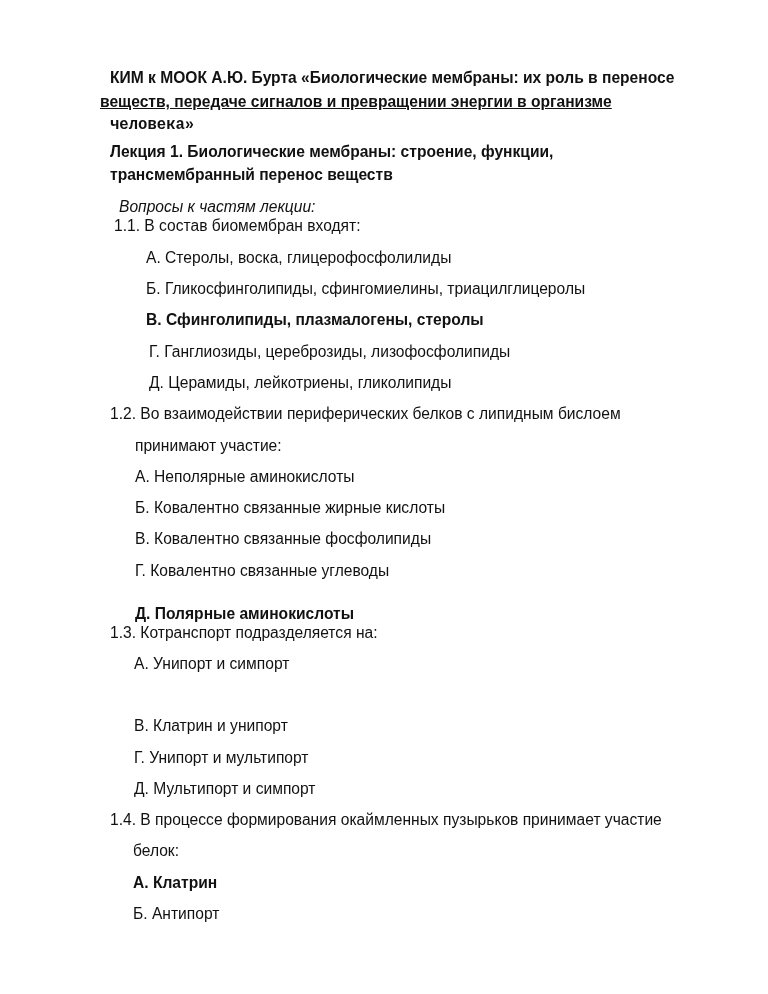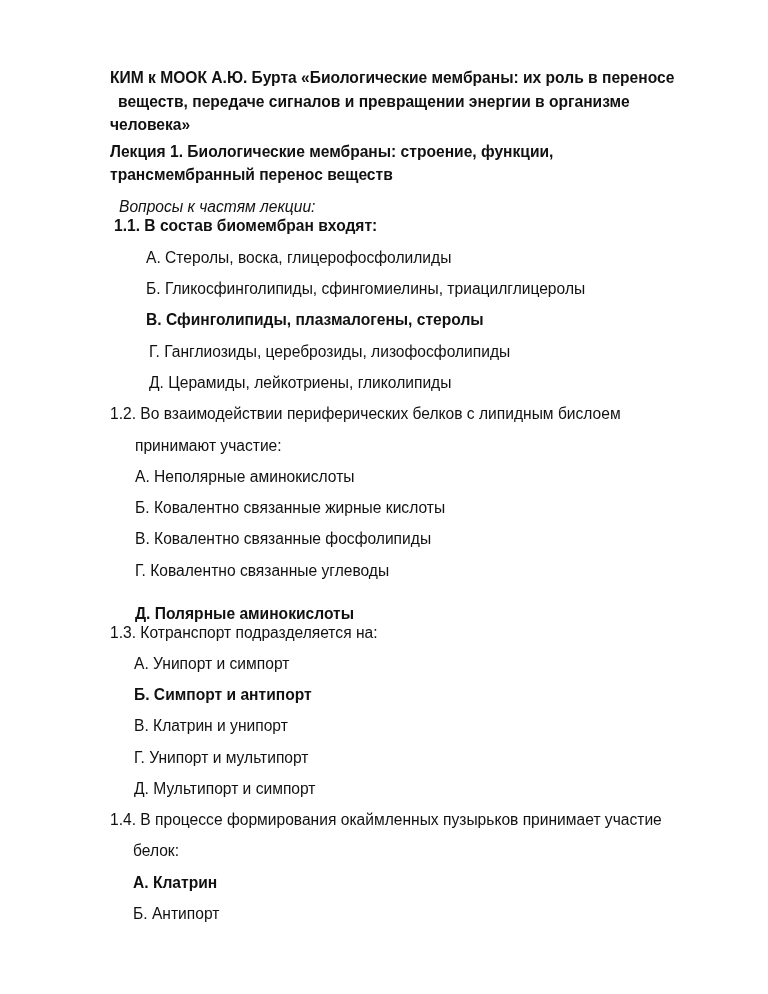--- a/index.html
+++ b/index.html
@@ -30,46 +30,45 @@
     }
     .bold { font-weight: bold; }
     .italic { font-style: italic; }
   </style>
 </head>
 <body>
 
 <div class="page">
 
   <div class="line bold" style="left:110px; top:68px;">КИМ к МООК А.Ю. Бурта «Биологические мембраны: их роль в переносе</div>
-  <div class="line bold" style="left:118px; top:92px;">веществ, передаче сигналов и превращении энергии в организме</div>
-  <div class="line bold" style="left:110px; top:115px;">человека»</div>
+  <div class="line bold" style="left:100px; top:92px;text-decoration:underline;">веществ, передаче сигналов и превращении энергии в организме</div>
+  <div class="line bold" style="left:110px; top:115px;font-family:Liberation Mono, monospace;">человека»</div>
 
   <div class="line bold" style="left:110px; top:142px;">Лекция 1. Биологические мембраны: строение, функции,</div>
   <div class="line bold" style="left:110px; top:165px;">трансмембранный перенос веществ</div>
 
   <div class="line italic" style="left:119px; top:197px;">Вопросы к частям лекции:</div>
 
-  <div class="line" style="left:114px; top:216px;font-weight:bold;">1.1. В состав биомембран входят:</div>
+  <div class="line" style="left:114px; top:216px;">1.1. В состав биомембран входят:</div>
   <div class="line" style="left:146px; top:248px;">А. Стеролы, воска, глицерофосфолилиды</div>
   <div class="line" style="left:146px; top:279px;">Б. Гликосфинголипиды, сфингомиелины, триацилглицеролы</div>
   <div class="line bold" style="left:146px; top:310px;">В. Сфинголипиды, плазмалогены, стеролы</div>
   <div class="line" style="left:149px; top:342px;text-align:center;">Г. Ганглиозиды, цереброзиды, лизофосфолипиды</div>
   <div class="line" style="left:149px; top:373px;">Д. Церамиды, лейкотриены, гликолипиды</div>
 
   <div class="line" style="left:110px; top:404px;">1.2.  Во взаимодействии периферических белков с липидным бислоем</div>
   <div class="line" style="left:135px; top:436px;">принимают участие:</div>
   <div class="line" style="left:135px; top:467px;">А. Неполярные аминокислоты</div>
   <div class="line" style="left:135px; top:498px;">Б. Ковалентно связанные жирные кислоты</div>
   <div class="line" style="left:135px; top:529px;">В. Ковалентно связанные фосфолипиды</div>
   <div class="line" style="left:135px; top:561px;">Г. Ковалентно связанные углеводы</div>
   <div class="line bold" style="left:135px; top:592px;margin-top:12px;">Д. Полярные аминокислоты</div>
 
   <div class="line" style="left:110px; top:623px;">1.3.  Котранспорт подразделяется на:</div>
   <div class="line" style="left:134px; top:654px;">А. Унипорт и симпорт</div>
-  <div class="line bold" style="left:134px; top:685px;">Б. Симпорт и антипорт</div>
   <div class="line" style="left:134px; top:716px;">В. Клатрин и унипорт</div>
   <div class="line" style="left:134px; top:748px;">Г. Унипорт и мультипорт</div>
   <div class="line" style="left:134px; top:779px;">Д. Мультипорт и симпорт</div>
 
   <div class="line" style="left:110px; top:810px;">1.4. В процессе формирования окаймленных пузырьков принимает участие</div>
   <div class="line" style="left:133px; top:841px;">белок:</div>
   <div class="line bold" style="left:133px; top:873px;">А. Клатрин</div>
   <div class="line" style="left:133px; top:904px;">Б. Антипорт</div>
 
 </div>

